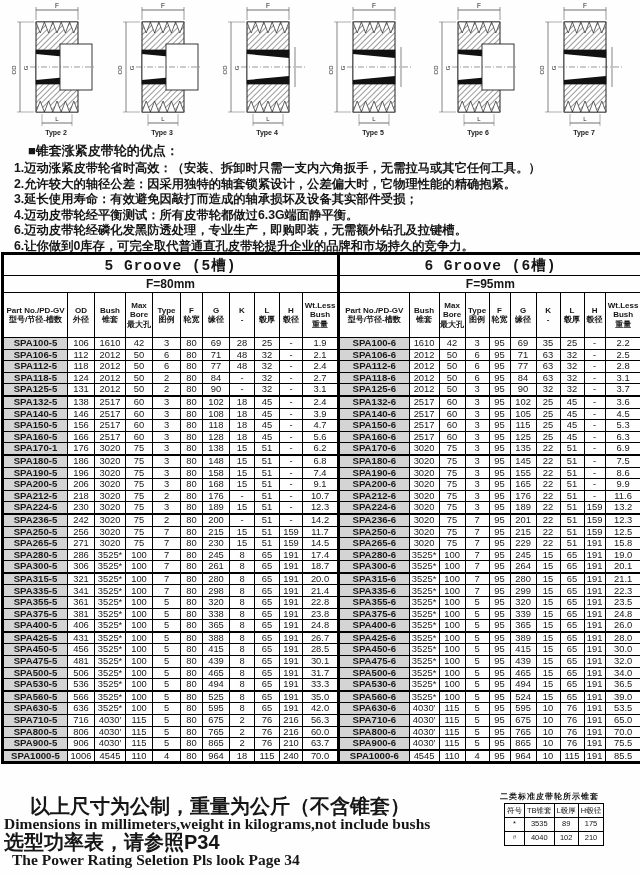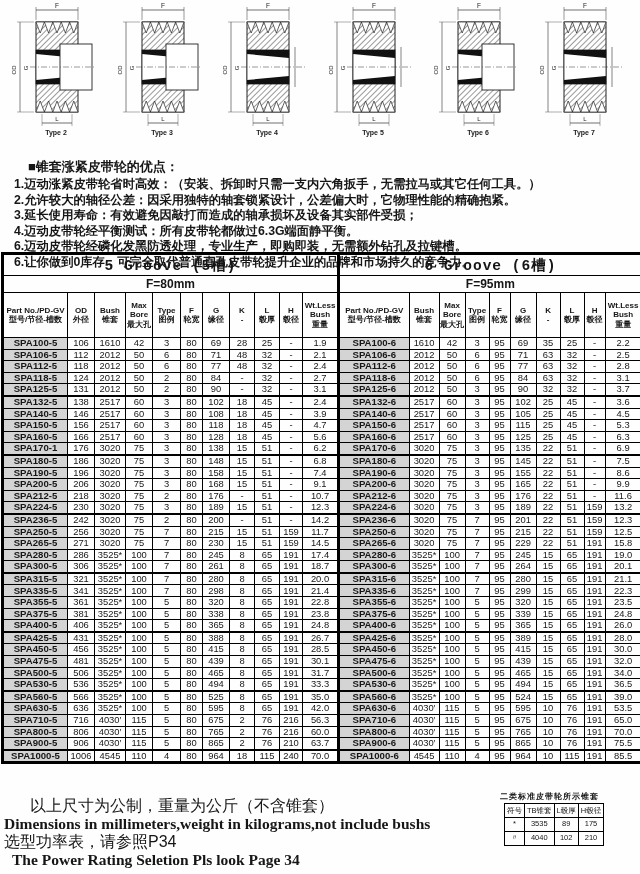--- a/index.html
+++ b/index.html
@@ -7,21 +7,21 @@
        font-family:"Liberation Sans",sans-serif;position:relative;overflow:hidden;}
   .page{position:absolute;inset:0;}
 
   
   .strip{position:absolute;top:0;left:0;width:640px;height:140px;
          display:flex;justify-content:space-between;padding:2px 6px;box-sizing:border-box;}
   .strip svg{display:block;}
 
   
   .adv{position:absolute;top:142px;left:14px;width:614px;}
-  .adv-h{font-weight:bold;font-size:13px;margin:16px 0 1px 14px;}
+  .adv-h{font-weight:bold;font-size:13px;margin:0 0 1px 14px;}
   .adv-item{font-weight:bold;font-size:12.3px;line-height:15.6px;white-space:nowrap;}
 
   
   .tables{position:absolute;top:252px;left:1px;width:638px;display:flex;border:2px solid #000;}
   table{border-collapse:collapse;table-layout:fixed;}
   .tables > table + table{border-left:2px solid #000;}
   th,td{border:1px solid #000;padding:0;text-align:center;overflow:hidden;white-space:nowrap;}
   .t-title{height:20px;font-family:"Liberation Mono","DejaVu Sans Mono",monospace;
            font-size:14.5px;font-weight:bold;letter-spacing:1px;}
   .t-sub{height:16px;font-size:12px;font-weight:bold;}
@@ -32,21 +32,21 @@
 
   
   .legend{position:absolute;top:755px;left:498px;width:138px;margin-top:36px;}
   .legend-title{font-size:8px;font-weight:bold;letter-spacing:1px;margin:0 0 1px 2px;}
   .legend table{margin-left:6px;}
   .legend th,.legend td{font-size:7.5px;height:13px;padding:0 2px;}
   .legend th{font-weight:normal;}
 
   
   .footer{position:absolute;top:797px;left:4px;width:632px;}
-  .f-zh{font-weight:normal;font-size:16px;line-height:18px;}
+  .f-zh{font-weight:bold;font-size:20px;line-height:18px;}
   .f-zh.indent{padding-left:26px;}
   .f-en{font-family:"Liberation Serif",serif;font-weight:bold;font-size:15.5px;line-height:18px;}
   .f-en.indent{padding-left:8px;}
 </style>
 </head>
 <body>
 
 <div class="page">
 
   <div class="strip">

